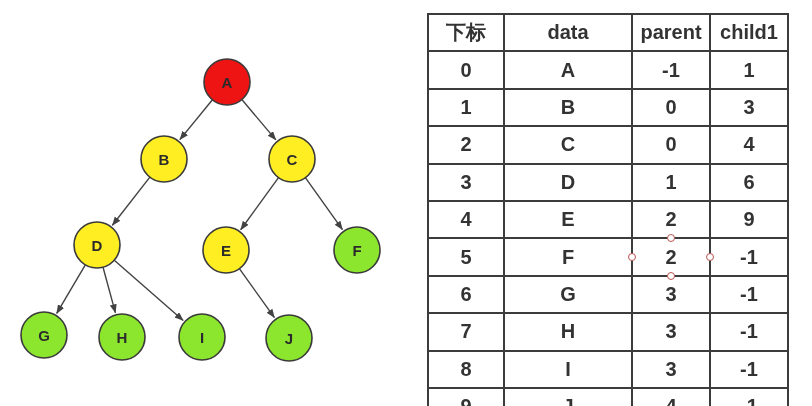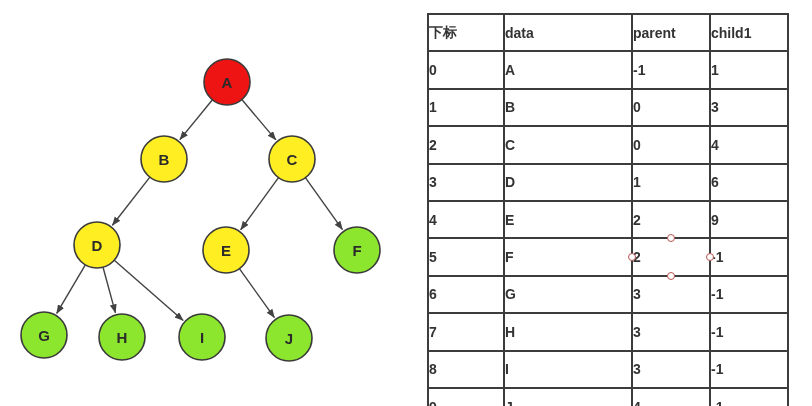--- a/index.html
+++ b/index.html
@@ -19,22 +19,22 @@
     text-anchor:middle;
   }
   #array-table{
     position:absolute;left:427px;top:13px;
     width:360px;height:389px;
     border-collapse:collapse;table-layout:fixed;
     font-family:"Liberation Sans","DejaVu Sans",sans-serif;
   }
   #array-table th,#array-table td{
     border:2px solid #3c3c3c;
-    text-align:left;vertical-align:middle;
-    font-weight:bold;font-size:14px;color:#333333;
+    text-align:center;vertical-align:middle;
+    font-weight:bold;font-size:20px;color:#333333;
     padding:0;height:35.4px;
     white-space:nowrap;overflow:hidden;
   }
   .conn-dot{
     position:absolute;
     width:8px;height:8px;
     border:1.5px solid #b85450;
     background:#ffffff;
     border-radius:50%;
     box-sizing:border-box;

